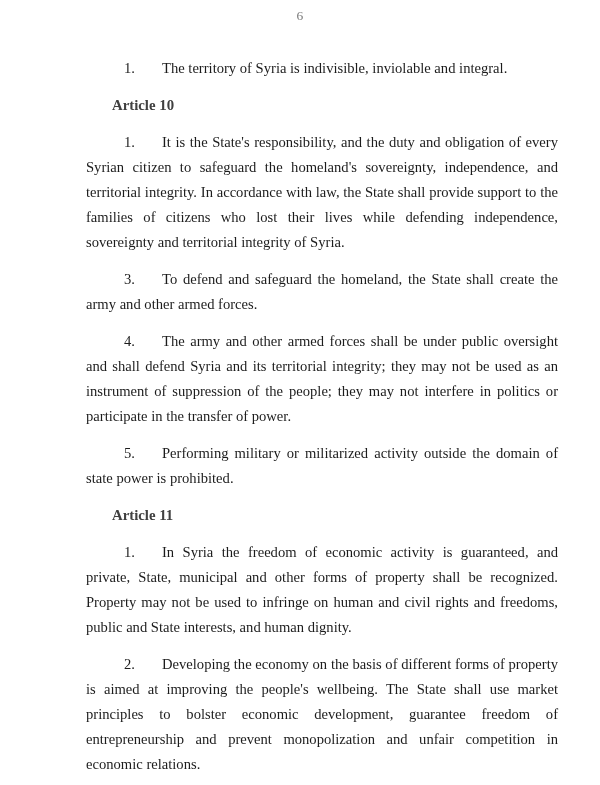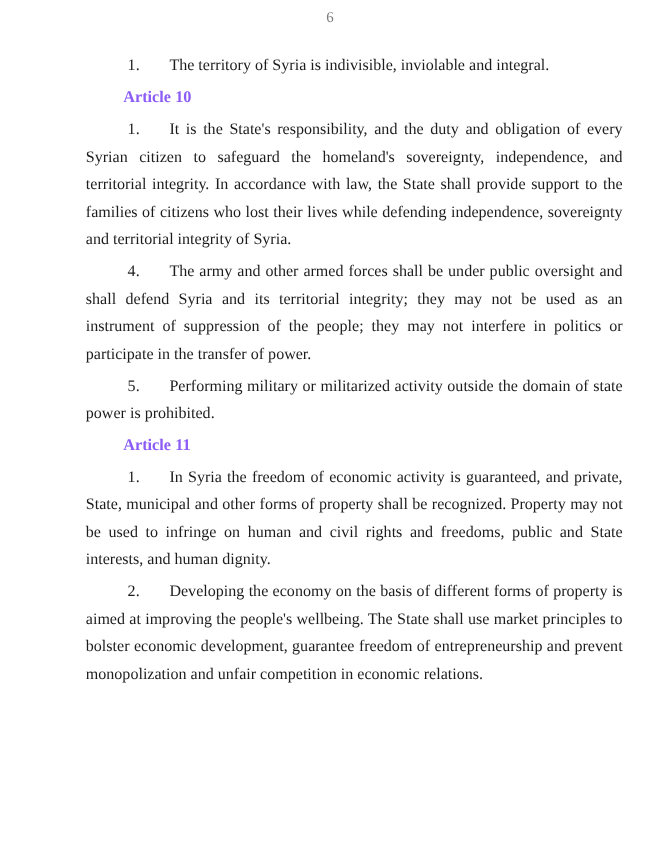--- a/index.html
+++ b/index.html
@@ -33,21 +33,21 @@
     color: #7a7a7a;
     letter-spacing: 0.2px;
   }
   .body-block {
     position: absolute;
     left: 74px;
     top: 44px;
     width: 496px;
   }
   p.para {
-    margin: 4px;
+    margin: 12px;
     padding: 0;
     font-size: 14.6px;
     line-height: 25px;
     text-align: justify;
     text-justify: inter-word;
     color: #1c1c1c;
     -webkit-font-smoothing: antialiased;
   }
   p.para.numbered {
     text-indent: 0;
@@ -60,37 +60,38 @@
     font-size: 14.6px;
   }
   p.heading {
     margin: 0;
     padding: 0;
     font-size: 14.8px;
     line-height: 25px;
     font-weight: bold;
     text-align: left;
     padding-left: 38px;
-    color: #8b5cf6;
+    color: #404040;
   }
   .lastline-left {
     text-align-last: left;
   }
 </style>
 </head>
 <body>
 
 <div class="page">
 
   <div class="page-number">6</div>
 
   <div class="body-block">
       <p class="para numbered lastline-left"><span class="clause-num">1.</span><span>The territory of Syria is indivisible, inviolable and integral.</span></p>
       <p class="heading">Article 10</p>
       <p class="para numbered lastline-left"><span class="clause-num">1.</span><span>It is the State's responsibility, and the duty and obligation of every Syrian citizen to safeguard the homeland's sovereignty, independence, and territorial integrity. In accordance with law, the State shall provide support to the families of citizens who lost their lives while defending independence, sovereignty and territorial integrity of Syria.</span></p>
+      <p class="para numbered lastline-left"><span class="clause-num">3.</span><span>To defend and safeguard the homeland, the State shall create the army and other armed forces.</span></p>
       <p class="para numbered lastline-left"><span class="clause-num">4.</span><span>The army and other armed forces shall be under public oversight and shall defend Syria and its territorial integrity; they may not be used as an instrument of suppression of the people; they may not interfere in politics or participate in the transfer of power.</span></p>
       <p class="para numbered lastline-left"><span class="clause-num">5.</span><span>Performing military or militarized activity outside the domain of state power is prohibited.</span></p>
       <p class="heading">Article 11</p>
       <p class="para numbered lastline-left"><span class="clause-num">1.</span><span>In Syria the freedom of economic activity is guaranteed, and private, State, municipal and other forms of property shall be recognized. Property may not be used to infringe on human and civil rights and freedoms, public and State interests, and human dignity.</span></p>
       <p class="para numbered lastline-left"><span class="clause-num">2.</span><span>Developing the economy on the basis of different forms of property is aimed at improving the people's wellbeing. The State shall use market principles to bolster economic development, guarantee freedom of entrepreneurship and prevent monopolization and unfair competition in economic relations.</span></p>
     </div>
 
 </div>
 
 </body></html>

